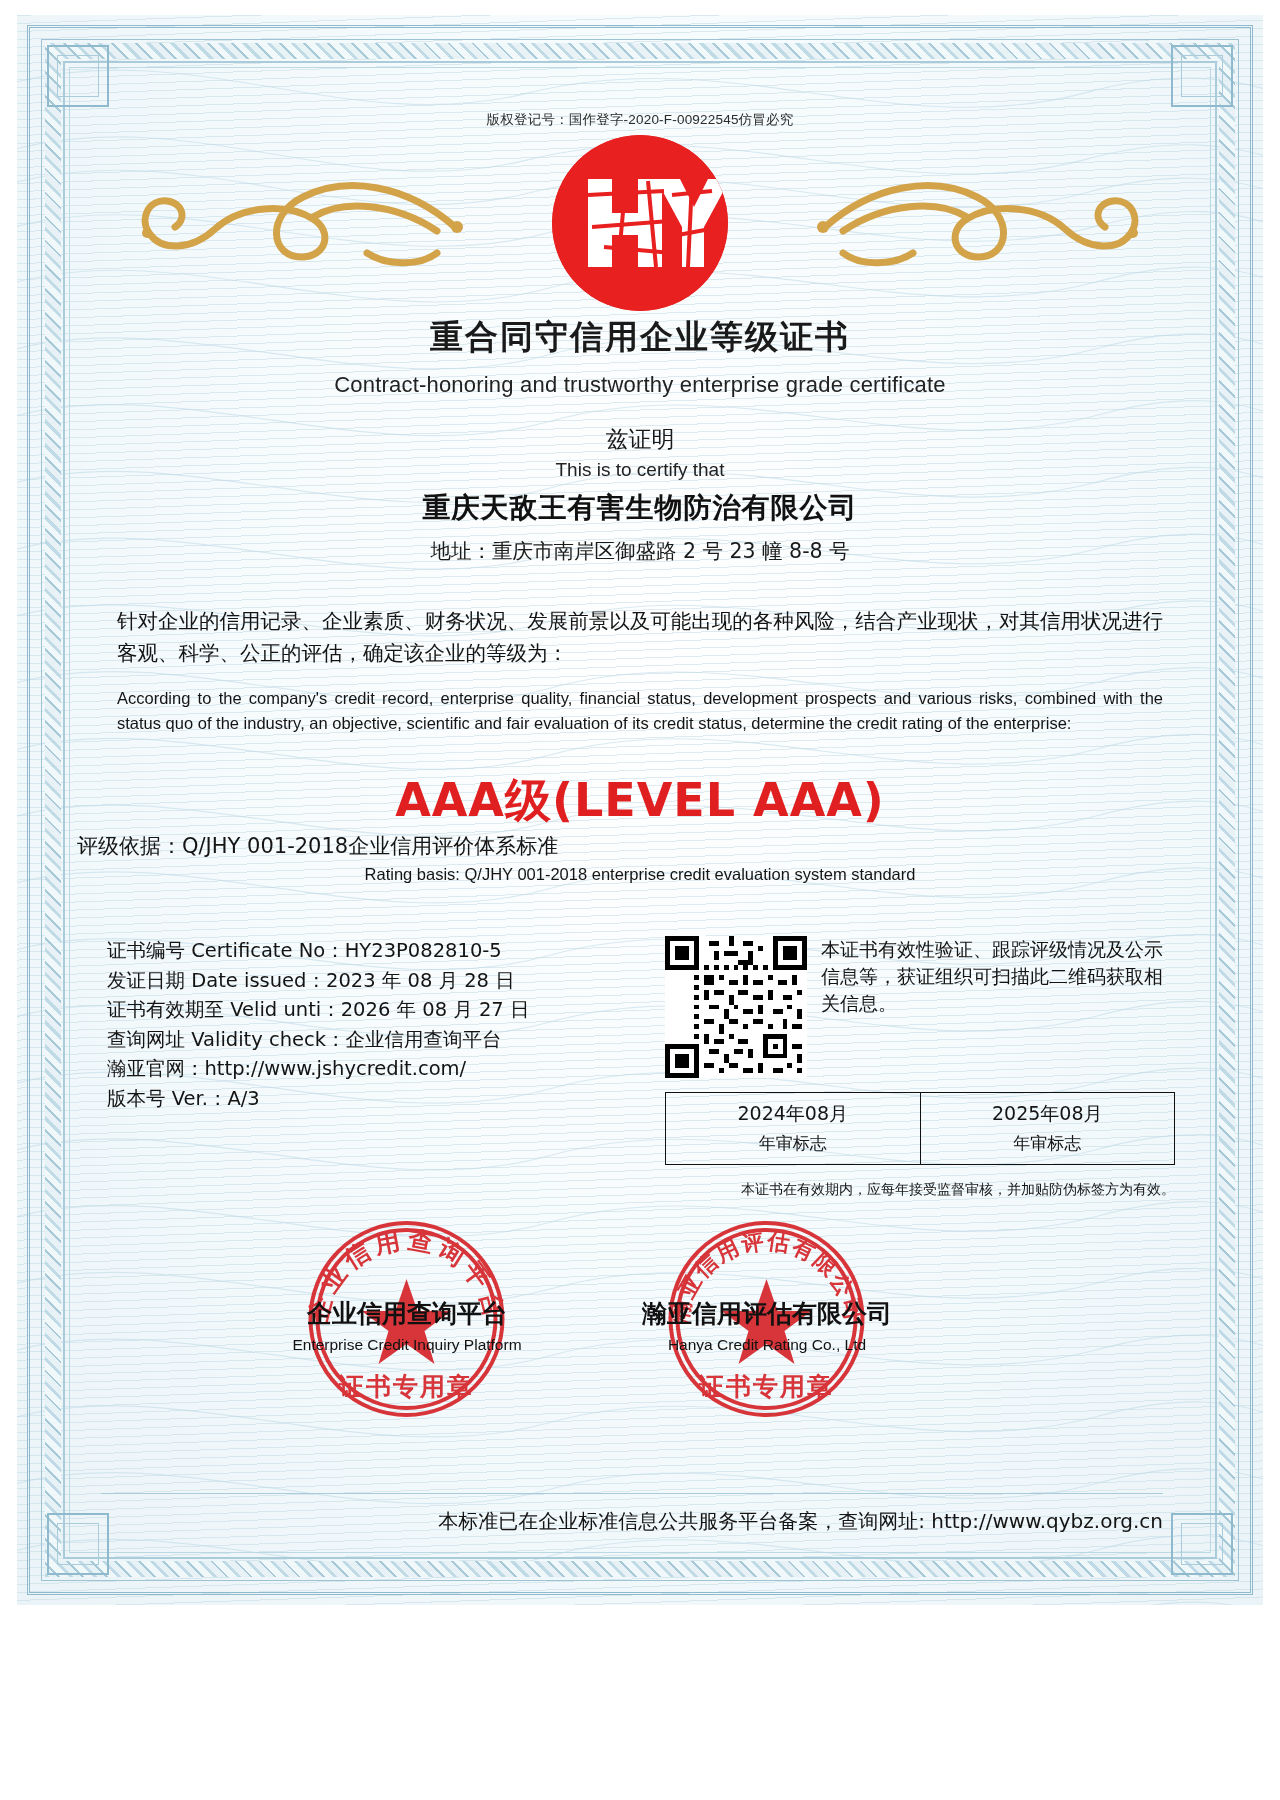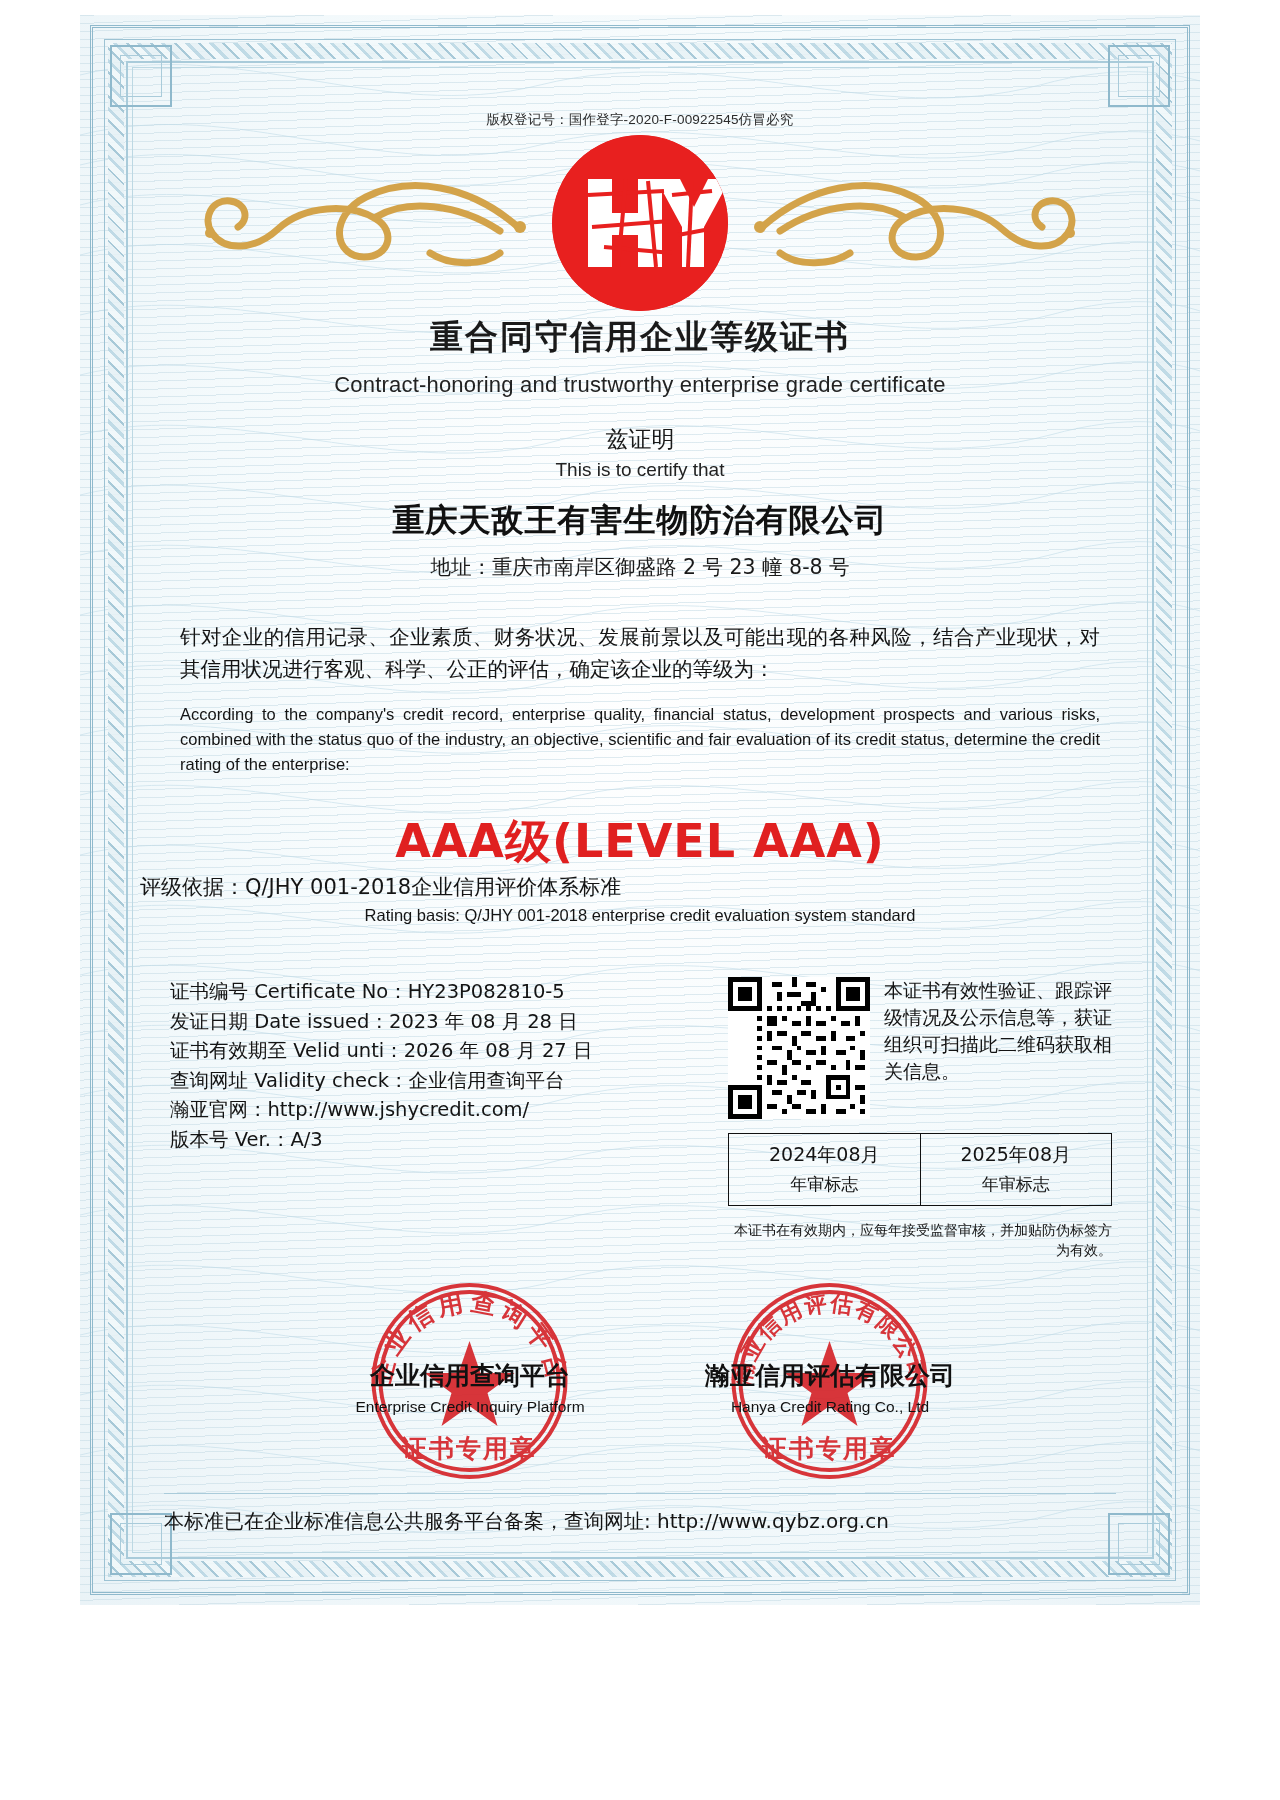--- a/index.html
+++ b/index.html
@@ -10,33 +10,34 @@
   body {
     width: 1280px;
     height: 1800px;
     font-family: "Liberation Sans", sans-serif;
     -webkit-font-smoothing: antialiased;
   }
 
   
   .cert {
     position: relative;
-    width: 1120px;
+    width: 1232px;
     height: 1590px;
     margin: 15px auto 0 auto;
     background:
       repeating-linear-gradient(
         178deg,
         rgba(196, 218, 228, 0.55) 0px,
         rgba(196, 218, 228, 0.55) 1px,
         rgba(255,255,255,0) 1px,
         rgba(255,255,255,0) 8px
       ),
       radial-gradient(ellipse at 50% 40%, #ffffff 0%, #f4fafc 55%, #eaf3f7 100%);
     overflow: hidden;
+    padding-left: 14px;
   }
   
   .guilloche {
     position: absolute;
     inset: 0;
     pointer-events: none;
     opacity: .55;
   }
 
   
@@ -154,24 +155,24 @@
     font-family: "DejaVu Sans", "Liberation Sans", sans-serif;
   }
   .certify-en {
     text-align: center;
     font-size: 19px;
     color: #222;
     margin-top: 4px;
   }
   .company {
     text-align: center;
-    font-size: 32px;
+    font-size: 28px;
     font-weight: bold;
     color: #111;
-    margin-top: 18px;
+    margin-top: 8px;
     letter-spacing: 1px;
     font-family: "DejaVu Sans", "Liberation Sans", sans-serif;
   }
   .uscc, .addr {
     text-align: center;
     font-size: 20.5px;
     color: #1a1a1a;
     margin-top: 10px;
     font-family: "DejaVu Sans", "Liberation Sans", sans-serif;
   }
@@ -321,23 +322,23 @@
     font-size: 15.5px;
     color: #111;
     margin-top: 6px;
     white-space: nowrap;
   }
 
   
   .footer {
     position: absolute;
     left: 24px;
-    right: 24px;
+    right: 40px;
     bottom: 12px;
-    text-align: left;
+    text-align: right;
     font-size: 20px;
     color: #141414;
     border-top: 1px solid #a9cbda;
     padding-top: 14px;
     font-family: "DejaVu Sans", "Liberation Sans", sans-serif;
   }
 </style>
 </head>
 <body>
 

